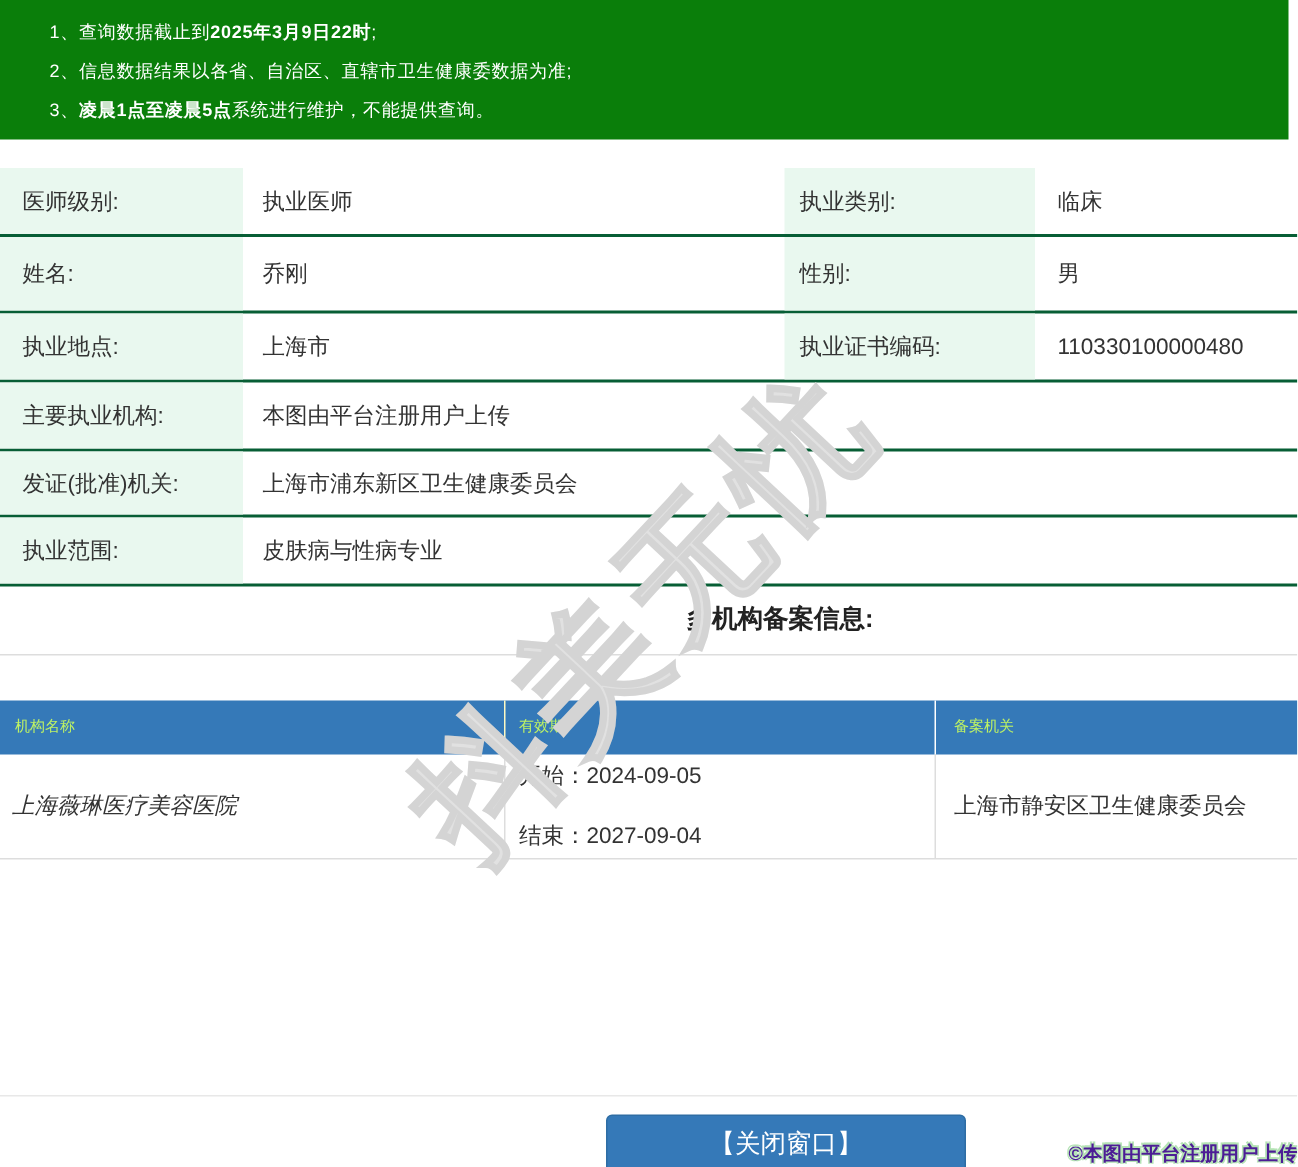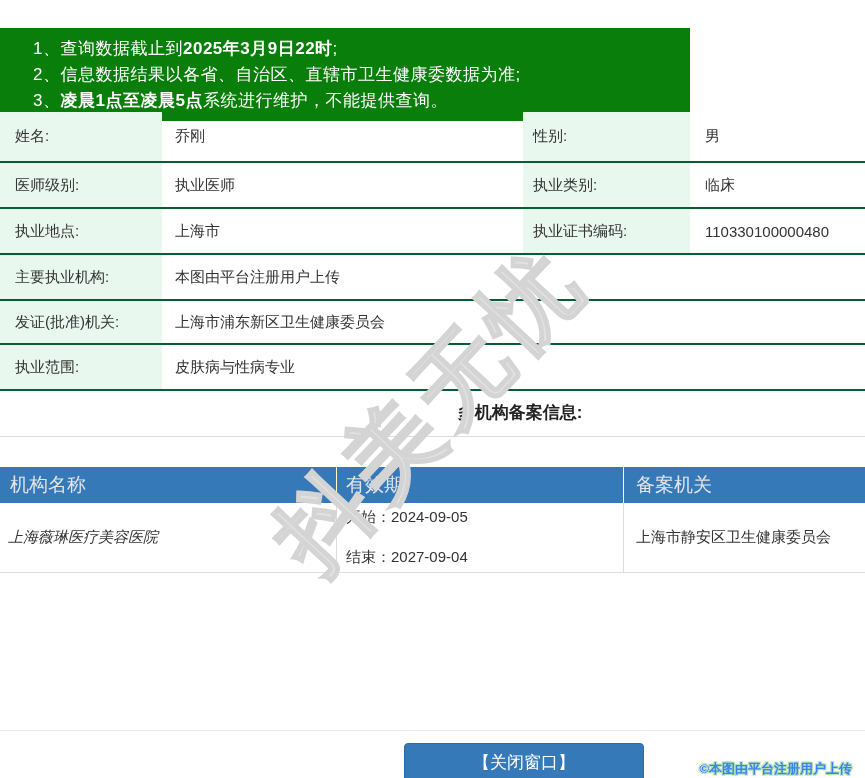--- a/index.html
+++ b/index.html
@@ -3,62 +3,62 @@
 <meta charset="utf-8">
 <style>
   * { margin:0; padding:0; box-sizing:border-box; }
   html,body { background:#fff; }
   .page {
     position:relative; width:865px; height:778px; overflow:hidden;
     background:#fff; font-family:"Liberation Sans", sans-serif; color:#333;
   }
   
   .banner {
-    position:absolute; top:0; left:0; width:690px; height:93px;
-    background:#0a7e0a; color:#fff; font-size:17px; padding:8px 0 0 33px;margin-top:28px;
+    position:absolute; top:0; left:0; width:859px; height:93px;
+    background:#0a7e0a; color:#fff; font-size:12px; padding:8px 0 0 33px;
   }
   .banner .line { height:26px; line-height:26px; letter-spacing:0.5px; }
   .banner .b { font-weight:bold; }
   
   .profile { position:absolute; top:112px; left:0; width:865px; }
   .prow { display:flex; align-items:stretch; border-bottom:2px solid #075e35; }
   .prow.h51 { height:51px; } .prow.h46 { height:46px; } .prow.h44 { height:44px; }
   .pl  { width:162px; background:#e9f8ef; display:flex; align-items:center; padding-left:15px; font-size:15px; }
   .pv  { width:361px; display:flex; align-items:center; padding-left:13px; font-size:15px; }
   .pv.wide { width:auto; flex:1; }
   .pl2 { width:167px; background:#e9f8ef; display:flex; align-items:center; padding-left:10px; font-size:15px; }
   .pv2 { flex:1; display:flex; align-items:center; padding-left:15px; font-size:15px; }
   
   .section-heading {
     position:absolute; top:391px; left:0; width:865px; height:46px;
     border-bottom:1px solid #dddddd; padding-left:175px;
     text-align:center; line-height:44px; font-weight:bold; font-size:17px; color:#222;
   }
   
   .org-table { position:absolute; top:467px; left:0; width:865px; }
-  .org-head { display:flex; background:#3579b8; color:#e5e5e5; height:36px; font-size:19px; }
+  .org-head { display:flex; background:#3579b8; color:#bef264; height:36px; font-size:10px; }
   .oh1 { width:336px; line-height:36px; padding-left:10px; }
   .oh2 { width:287px; line-height:36px; padding-left:9px; border-left:1px solid #fef9c3; }
   .oh3 { flex:1; line-height:36px; padding-left:12px; border-left:1px solid #fff; }
   .org-row { display:flex; height:70px; border-bottom:1px solid #dddddd; font-size:15px; }
   .oc1 { width:336px; display:flex; align-items:center; padding-left:8px;font-style:italic; }
   .oc2 { width:287px; border-left:1px solid #dddddd; padding-left:9px;
          display:flex; flex-direction:column; justify-content:center; gap:21px; }
   .oc3 { flex:1; border-left:1px solid #dddddd; padding-left:12px; display:flex; align-items:center; }
   
   .footer-line { position:absolute; top:730px; left:0; width:865px; border-top:1px solid #e8e8e8; }
   .close-btn {
     position:absolute; left:404px; top:743px; width:240px; height:40px;
     background:#3579b8; border:1px solid #2e6da4; border-radius:4px;
     color:#fff; font-size:17px; text-align:center; line-height:38px;
     font-family:"Liberation Sans", sans-serif; cursor:pointer;
   }
   .credit {
-    position:absolute; right:13px; top:760px; font-size:13px; font-weight:bold;
-    color:#3b82f6;
+    position:absolute; right:0; top:760px; font-size:13px; font-weight:bold;
+    color:#4c1d95;
     text-shadow:1px 1px 0 #b5e3b5, -1px -1px 0 #b5e3b5, 1px -1px 0 #b5e3b5, -1px 1px 0 #b5e3b5;
   }
   
   .watermark {
     position:absolute; left:150px; top:240px; width:560px; height:340px;
     display:flex; align-items:center; justify-content:center;
     transform:rotate(-47deg); pointer-events:none; z-index:5;
     font-size:92px; font-weight:bold; letter-spacing:8px;
     color:rgba(255,255,255,0.05); -webkit-text-stroke:2px #d4d4d4;
     text-shadow:0 0 1px #e0e0e0;
@@ -69,31 +69,31 @@
 
 <div class="page">
 
   <div class="banner">
     <div class="line"><span>1、</span><span>查询数据截止到</span><span class="b">2025年3月9日22时</span><span>;</span></div>
     <div class="line"><span>2、</span><span>信息数据结果以各省、自治区、直辖市卫生健康委数据为准;</span></div>
     <div class="line"><span>3、</span><span class="b">凌晨1点至凌晨5点</span><span>系统进行维护，不能提供查询。</span></div>
   </div>
 
   <div class="profile">
+    <div class="prow h46">
+      <div class="pl">医师级别:</div>
+      <div class="pv">执业医师</div>
+      <div class="pl2">执业类别:</div>
+      <div class="pv2">临床</div>
+    </div>
     <div class="prow h51">
       <div class="pl">姓名:</div>
       <div class="pv">乔刚</div>
       <div class="pl2">性别:</div>
       <div class="pv2">男</div>
-    </div>
-    <div class="prow h46">
-      <div class="pl">医师级别:</div>
-      <div class="pv">执业医师</div>
-      <div class="pl2">执业类别:</div>
-      <div class="pv2">临床</div>
     </div>
     <div class="prow h46">
       <div class="pl">执业地点:</div>
       <div class="pv">上海市</div>
       <div class="pl2">执业证书编码:</div>
       <div class="pv2">110330100000480</div>
     </div>
     <div class="prow h46">
       <div class="pl">主要执业机构:</div>
       <div class="pv wide">本图由平台注册用户上传</div>

